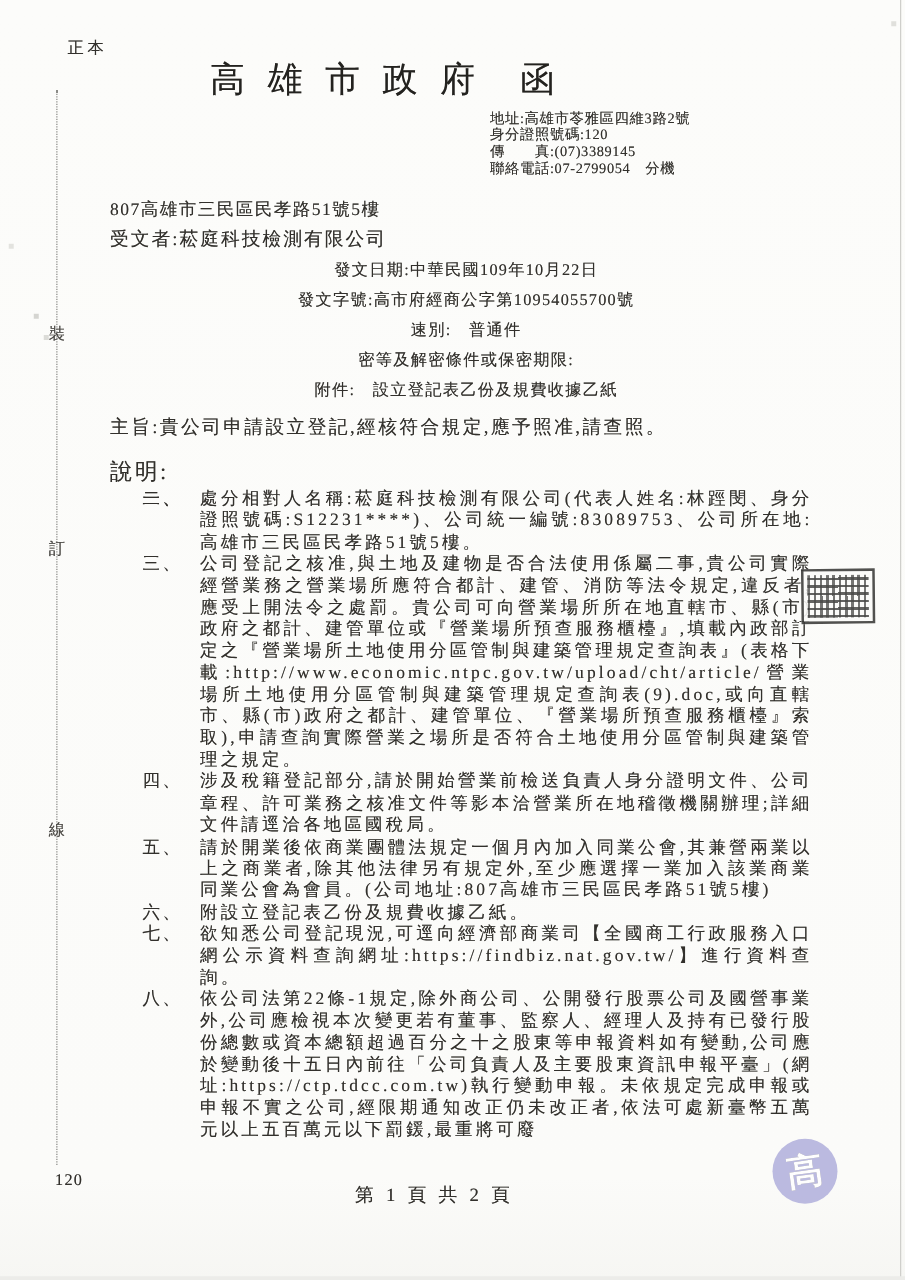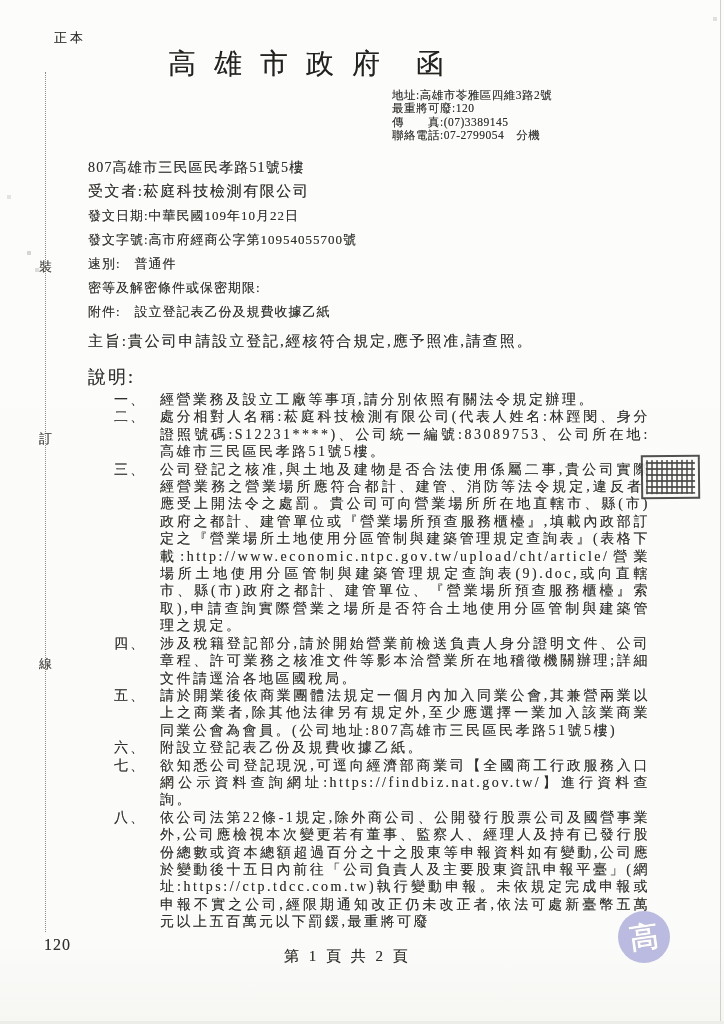--- a/index.html
+++ b/index.html
@@ -25,39 +25,39 @@
     position:absolute; left:168px; top:45px;
     font-size:28px; letter-spacing:18px; white-space:nowrap; color:#23221f;
   }
   .title-suffix { margin-left:18px; }
 
   .contact-block { position:absolute; left:392px; top:89px; font-size:11.5px; line-height:13.4px; letter-spacing:.5px; }
 
   .recipient-block { position:absolute; left:88px; top:159px; width:570px; }
   .r-street { font-size:14px; letter-spacing:1.2px; }
   .r-addressee { font-size:15px; letter-spacing:1.6px; margin-top:5px; }
-  .r-meta { font-size:13px; letter-spacing:1px; margin-top:6px; }
+  .r-meta { font-size:13px; letter-spacing:1px; margin-top:6px;text-align:center; }
   .r-subject { font-size:15px; letter-spacing:1.9px; margin-top:11px; white-space:nowrap; }
 
   .explanation { position:absolute; left:88px; top:333px; width:565px; }
   .expl-heading { font-size:18px; letter-spacing:2px;margin-top:32px; }
   .expl-list { list-style:none; margin:2px 0 0 0; padding:0; }
   .expl-item {
     position:relative; padding-left:72px; width:490px;
     font-size:14px; line-height:17.4px; letter-spacing:2.5px;
     text-align:justify;
   }
   .expl-num { position:absolute; left:26px; top:0; letter-spacing:2px; }
 
   .binding-line { position:absolute; left:45px; top:72px; height:860px; width:0; border-left:1px dotted #8b8b87; }
   .binding-mark { position:absolute; left:39px; font-size:13px; color:#4c4a46; }
   .mark-0 { top:258px; }
   .mark-1 { top:430px; }
   .mark-2 { top:655px; }
-  .margin-code { position:absolute; left:44px; top:936px; font-size:16px; letter-spacing:1px; }
+  .margin-code { position:absolute; left:44px; top:936px; font-size:13px; letter-spacing:1px; }
 
   .stamp {
     position:absolute; left:641px; top:455px; width:55px; height:40px;
     border:2px solid #3a3a38; transform:rotate(-.6deg); opacity:.88;
     background:#fbfbf9;
   }
   .stamp-noise {
     position:absolute; left:3px; top:3px; right:3px; bottom:3px;
     background-image:
       repeating-linear-gradient(0deg, rgba(48,48,46,.85) 0 2px, transparent 2px 6px),
@@ -88,41 +88,41 @@
   <div class="specks"></div>
 
   <div class="copy-label">正本</div>
 
   <div class="doc-title">
     <span>高雄市政府</span><span class="title-suffix">函</span>
   </div>
 
   <div class="contact-block">
     <div>地址:高雄市苓雅區四維3路2號</div>
-    <div>最重將可廢:120</div>
+    <div>身分證照號碼:120</div>
     <div>傳　　真:(07)3389145</div>
     <div>聯絡電話:07-2799054　分機</div>
   </div>
 
   <div class="recipient-block">
     <div class="r-street">807高雄市三民區民孝路51號5樓</div>
     <div class="r-addressee">受文者:菘庭科技檢測有限公司</div>
     <div class="r-meta">發文日期:中華民國109年10月22日</div>
     <div class="r-meta">發文字號:高市府經商公字第10954055700號</div>
     <div class="r-meta">速別:　普通件</div>
     <div class="r-meta">密等及解密條件或保密期限:</div>
     <div class="r-meta">附件:　設立登記表乙份及規費收據乙紙</div>
     <div class="r-subject">主旨:貴公司申請設立登記,經核符合規定,應予照准,請查照。</div>
   </div>
 
   <div class="explanation">
     <div class="expl-heading">說明:</div>
     <ol class="expl-list">
       <li class="expl-item">
-        <span class="expl-num">一、</span><span>經營業務及設立工廠等事項,請分別依照有關法令規定辦理。</span>
+        <span class="expl-num">一、</span>
       </li>
       <li class="expl-item">
         <span class="expl-num">二、</span><span>處分相對人名稱:菘庭科技檢測有限公司(代表人姓名:林踁閔、身分證照號碼:S12231****)、公司統一編號:83089753、公司所在地:高雄市三民區民孝路51號5樓。</span>
       </li>
       <li class="expl-item">
         <span class="expl-num">三、</span><span>公司登記之核准,與土地及建物是否合法使用係屬二事,貴公司實際經營業務之營業場所應符合都計、建管、消防等法令規定,違反者,應受上開法令之處罰。貴公司可向營業場所所在地直轄市、縣(市)政府之都計、建管單位或『營業場所預查服務櫃檯』,填載內政部訂定之『營業場所土地使用分區管制與建築管理規定查詢表』(表格下載:http://www.economic.ntpc.gov.tw/upload/cht/article/營業場所土地使用分區管制與建築管理規定查詢表(9).doc,或向直轄市、縣(市)政府之都計、建管單位、『營業場所預查服務櫃檯』索取),申請查詢實際營業之場所是否符合土地使用分區管制與建築管理之規定。</span>
       </li>
       <li class="expl-item">
         <span class="expl-num">四、</span><span>涉及稅籍登記部分,請於開始營業前檢送負責人身分證明文件、公司章程、許可業務之核准文件等影本洽營業所在地稽徵機關辦理;詳細文件請逕洽各地區國稅局。</span>
       </li>

